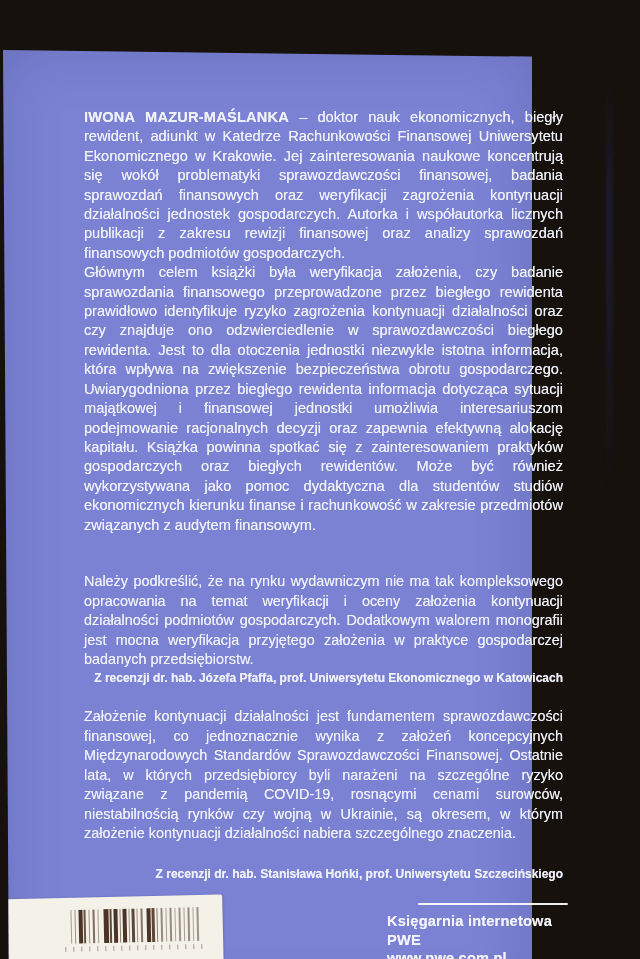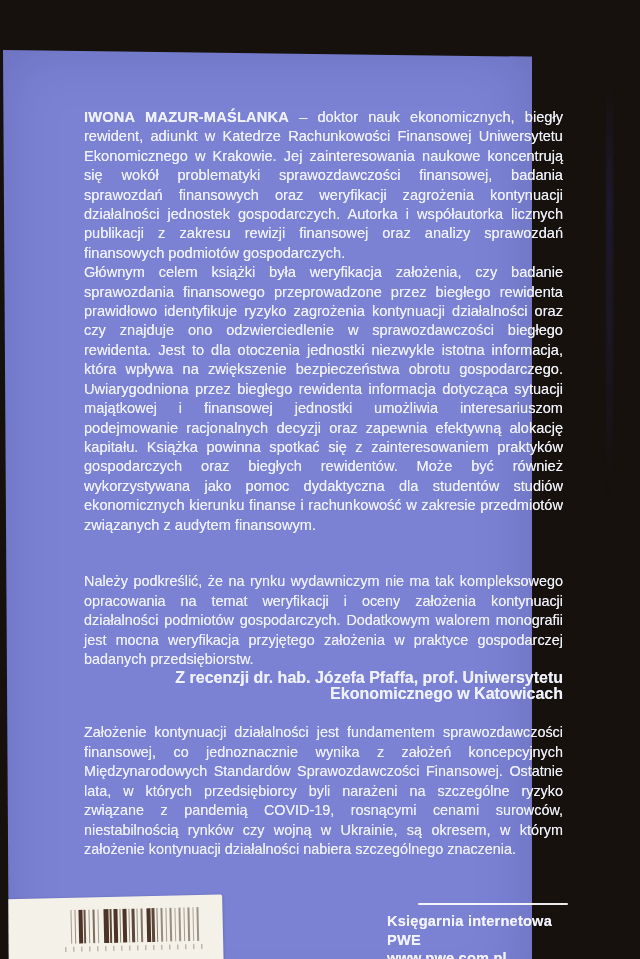--- a/index.html
+++ b/index.html
@@ -48,21 +48,21 @@
   }
   .bio strong{font-weight:bold;letter-spacing:.2px;}
   .synopsis{margin-top:13px;}
   .quote{
     font-size:14.4px;line-height:19.6px;text-align:justify;
     text-shadow:0 0 .6px rgba(255,255,255,.7);
   }
   .quote.q1{margin-top:37px;}
   .quote.q2{margin-top:21px;}
   .attrib{
-    font-size:16px;font-weight:bold;text-align:right;line-height:16px;
+    font-size:12px;font-weight:bold;text-align:right;line-height:16px;
     margin-top:10px;text-shadow:0 0 .5px rgba(255,255,255,.7);
   }
   .attrib.a2{margin-top:22px;}
 
   
   .sticker{
     position:absolute;left:-5px;top:849px;width:228px;height:74px;
     background:#f3f1e8;border-radius:2px;
     transform:rotate(-1.3deg);
     box-shadow:0 1px 3px rgba(20,15,40,.35);
@@ -93,20 +93,21 @@
 
     <div class="content">
       <p class="bio"><strong>IWONA MAZUR-MAŚLANKA</strong> <span>– doktor nauk ekonomicznych, biegły rewident, adiunkt w Katedrze Rachunkowości Finansowej Uniwersytetu Ekonomicznego w Krakowie. Jej zainteresowania naukowe koncentrują się wokół problematyki sprawozdawczości finansowej, badania sprawozdań finansowych oraz weryfikacji zagrożenia kontynuacji działalności jednostek gospodarczych. Autorka i współautorka licznych publikacji z zakresu rewizji finansowej oraz analizy sprawozdań finansowych podmiotów gospodarczych.</span></p>
 
       <p class="synopsis">Głównym celem książki była weryfikacja założenia, czy badanie sprawozdania finansowego przeprowadzone przez biegłego rewidenta prawidłowo identyfikuje ryzyko zagrożenia kontynuacji działalności oraz czy znajduje ono odzwierciedlenie w sprawozdawczości biegłego rewidenta. Jest to dla otoczenia jednostki niezwykle istotna informacja, która wpływa na zwiększenie bezpieczeństwa obrotu gospodarczego. Uwiarygodniona przez biegłego rewidenta informacja dotycząca sytuacji majątkowej i finansowej jednostki umożliwia interesariuszom podejmowanie racjonalnych decyzji oraz zapewnia efektywną alokację kapitału. Książka powinna spotkać się z zainteresowaniem praktyków gospodarczych oraz biegłych rewidentów. Może być również wykorzystywana jako pomoc dydaktyczna dla studentów studiów ekonomicznych kierunku finanse i rachunkowość w zakresie przedmiotów związanych z audytem finansowym.</p>
 
       <p class="quote q1">Należy podkreślić, że na rynku wydawniczym nie ma tak kompleksowego opracowania na temat weryfikacji i oceny założenia kontynuacji działalności podmiotów gospodarczych. Dodatkowym walorem monografii jest mocna weryfikacja przyjętego założenia w praktyce gospodarczej badanych przedsiębiorstw.</p>
       <p class="attrib a1">Z recenzji dr. hab. Józefa Pfaffa, prof. Uniwersytetu Ekonomicznego w Katowicach</p>
 
       <p class="quote q2">Założenie kontynuacji działalności jest fundamentem sprawozdawczości finansowej, co jednoznacznie wynika z założeń koncepcyjnych Międzynarodowych Standardów Sprawozdawczości Finansowej. Ostatnie lata, w których przedsiębiorcy byli narażeni na szczególne ryzyko związane z pandemią COVID-19, rosnącymi cenami surowców, niestabilnością rynków czy wojną w Ukrainie, są okresem, w którym założenie kontynuacji działalności nabiera szczególnego znaczenia.</p>
+      <p class="attrib a2">Z recenzji dr. hab. Stanisława Hońki, prof. Uniwersytetu Szczecińskiego</p>
     </div>
 
     <div class="sticker">
       <svg width="132" height="34" viewBox="0 0 132 34" aria-hidden="true">
         <g fill="#4b3426">
           <rect x="2" y="0" width="1" height="34" opacity=".45"></rect>
           <rect x="6" y="0" width="1" height="34" opacity=".5"></rect>
           <rect x="10" y="0" width="4" height="34"></rect>
           <rect x="15" y="0" width="2" height="34" opacity=".85"></rect>
           <rect x="20" y="0" width="1" height="34" opacity=".5"></rect>

